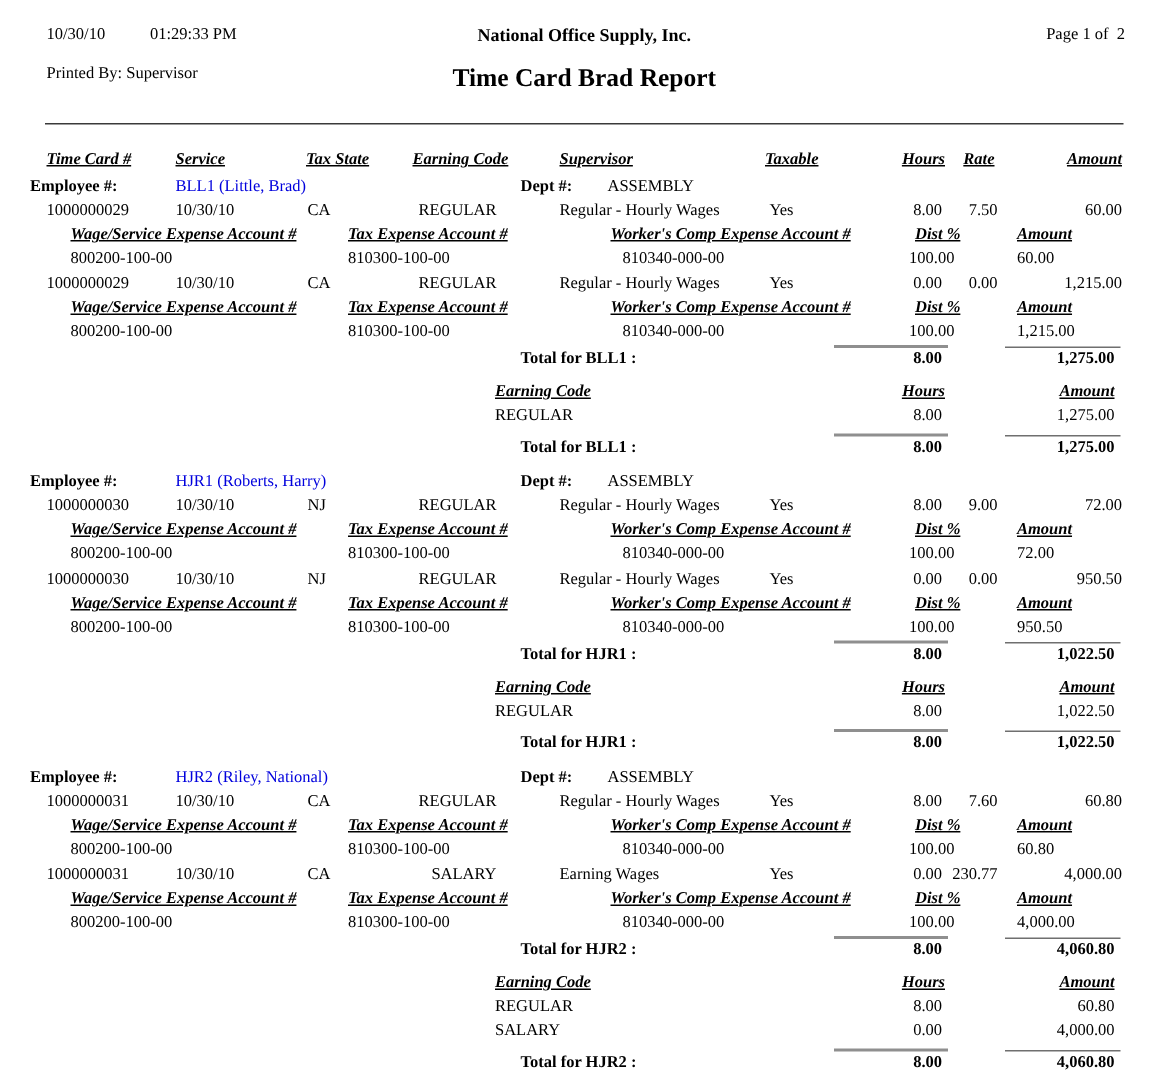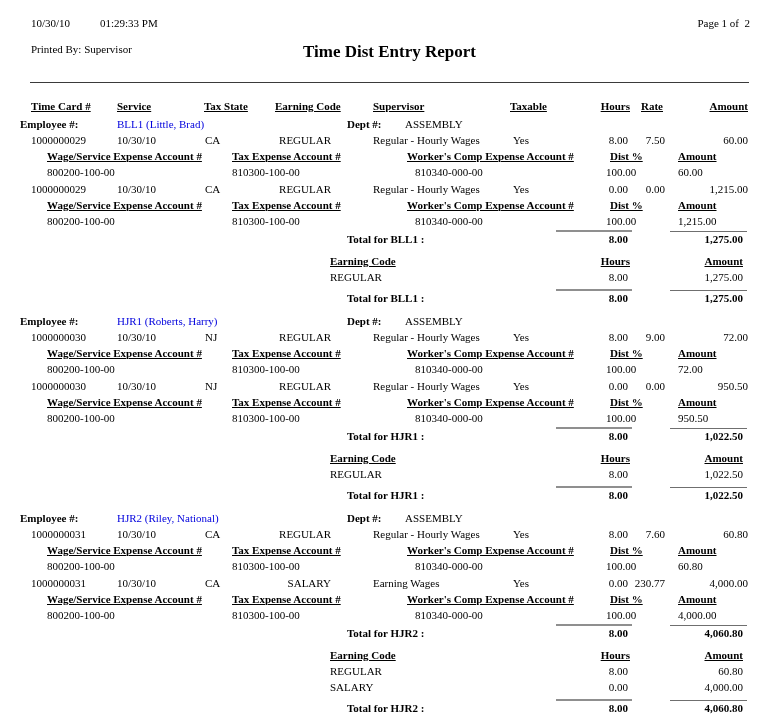--- a/index.html
+++ b/index.html
@@ -3,21 +3,21 @@
 <meta charset="utf-8">
 <style>
   html,body { margin:0; padding:0; background:#ffffff; }
   .page {
     position:relative; width:779px; height:718px; background:#fff;
     font-family:"Liberation Serif","DejaVu Serif",serif; font-size:11px; color:#000;
     overflow:hidden;
   }
   .a { position:absolute; white-space:pre; }
   .b { font-weight:bold; }
-  .u { text-decoration:underline; }
+  .u { text-decoration:underline;font-style:italic; }
   .blue { color:#0000dd; }
 
   .rpt-hdr { position:relative; height:100px; }
   .center { left:0; right:0; text-align:center; }
   .company { top:16px; font-size:12px; }
   .title { top:42px; font-size:17px; }
   .rule { position:absolute; left:30px; width:719px; top:82px; border-top:1px solid #3a3a3a; height:0; }
 
   .r { position:relative; height:16px; }
   .mt1{margin-top:1px}.mt2{margin-top:2px}.mt5{margin-top:5px}.mt6{margin-top:6px}.mt7{margin-top:7px}
@@ -39,23 +39,24 @@
   .lna{left:670px;width:77px;top:-2px;border-top:1px solid #6f6f6f;height:0}
 </style>
 </head>
 <body>
 
 <div class="page">
 
   <div class="rpt-hdr">
     <span class="a" style="left:31px;top:17px">10/30/10</span>
     <span class="a" style="left:100px;top:17px">01:29:33 PM</span>
+    <span class="a b center company">National Office Supply, Inc.</span>
     <span class="a" style="right:29px;top:17px">Page 1 of  2</span>
     <span class="a" style="left:31px;top:43px">Printed By: Supervisor</span>
-    <span class="a b center title">Time Dist Entry Report</span>
+    <span class="a b center title">Time Card Brad Report</span>
     <div class="rule"></div>
   </div>
 
   <div class="r">
     <span class="a b u tc">Time Card #</span>
     <span class="a b u dt">Service</span>
     <span class="a b u" style="left:204px">Tax State</span>
     <span class="a b u h-ec">Earning Code</span>
     <span class="a b u ds">Supervisor</span>
     <span class="a b u h-tx">Taxable</span>

